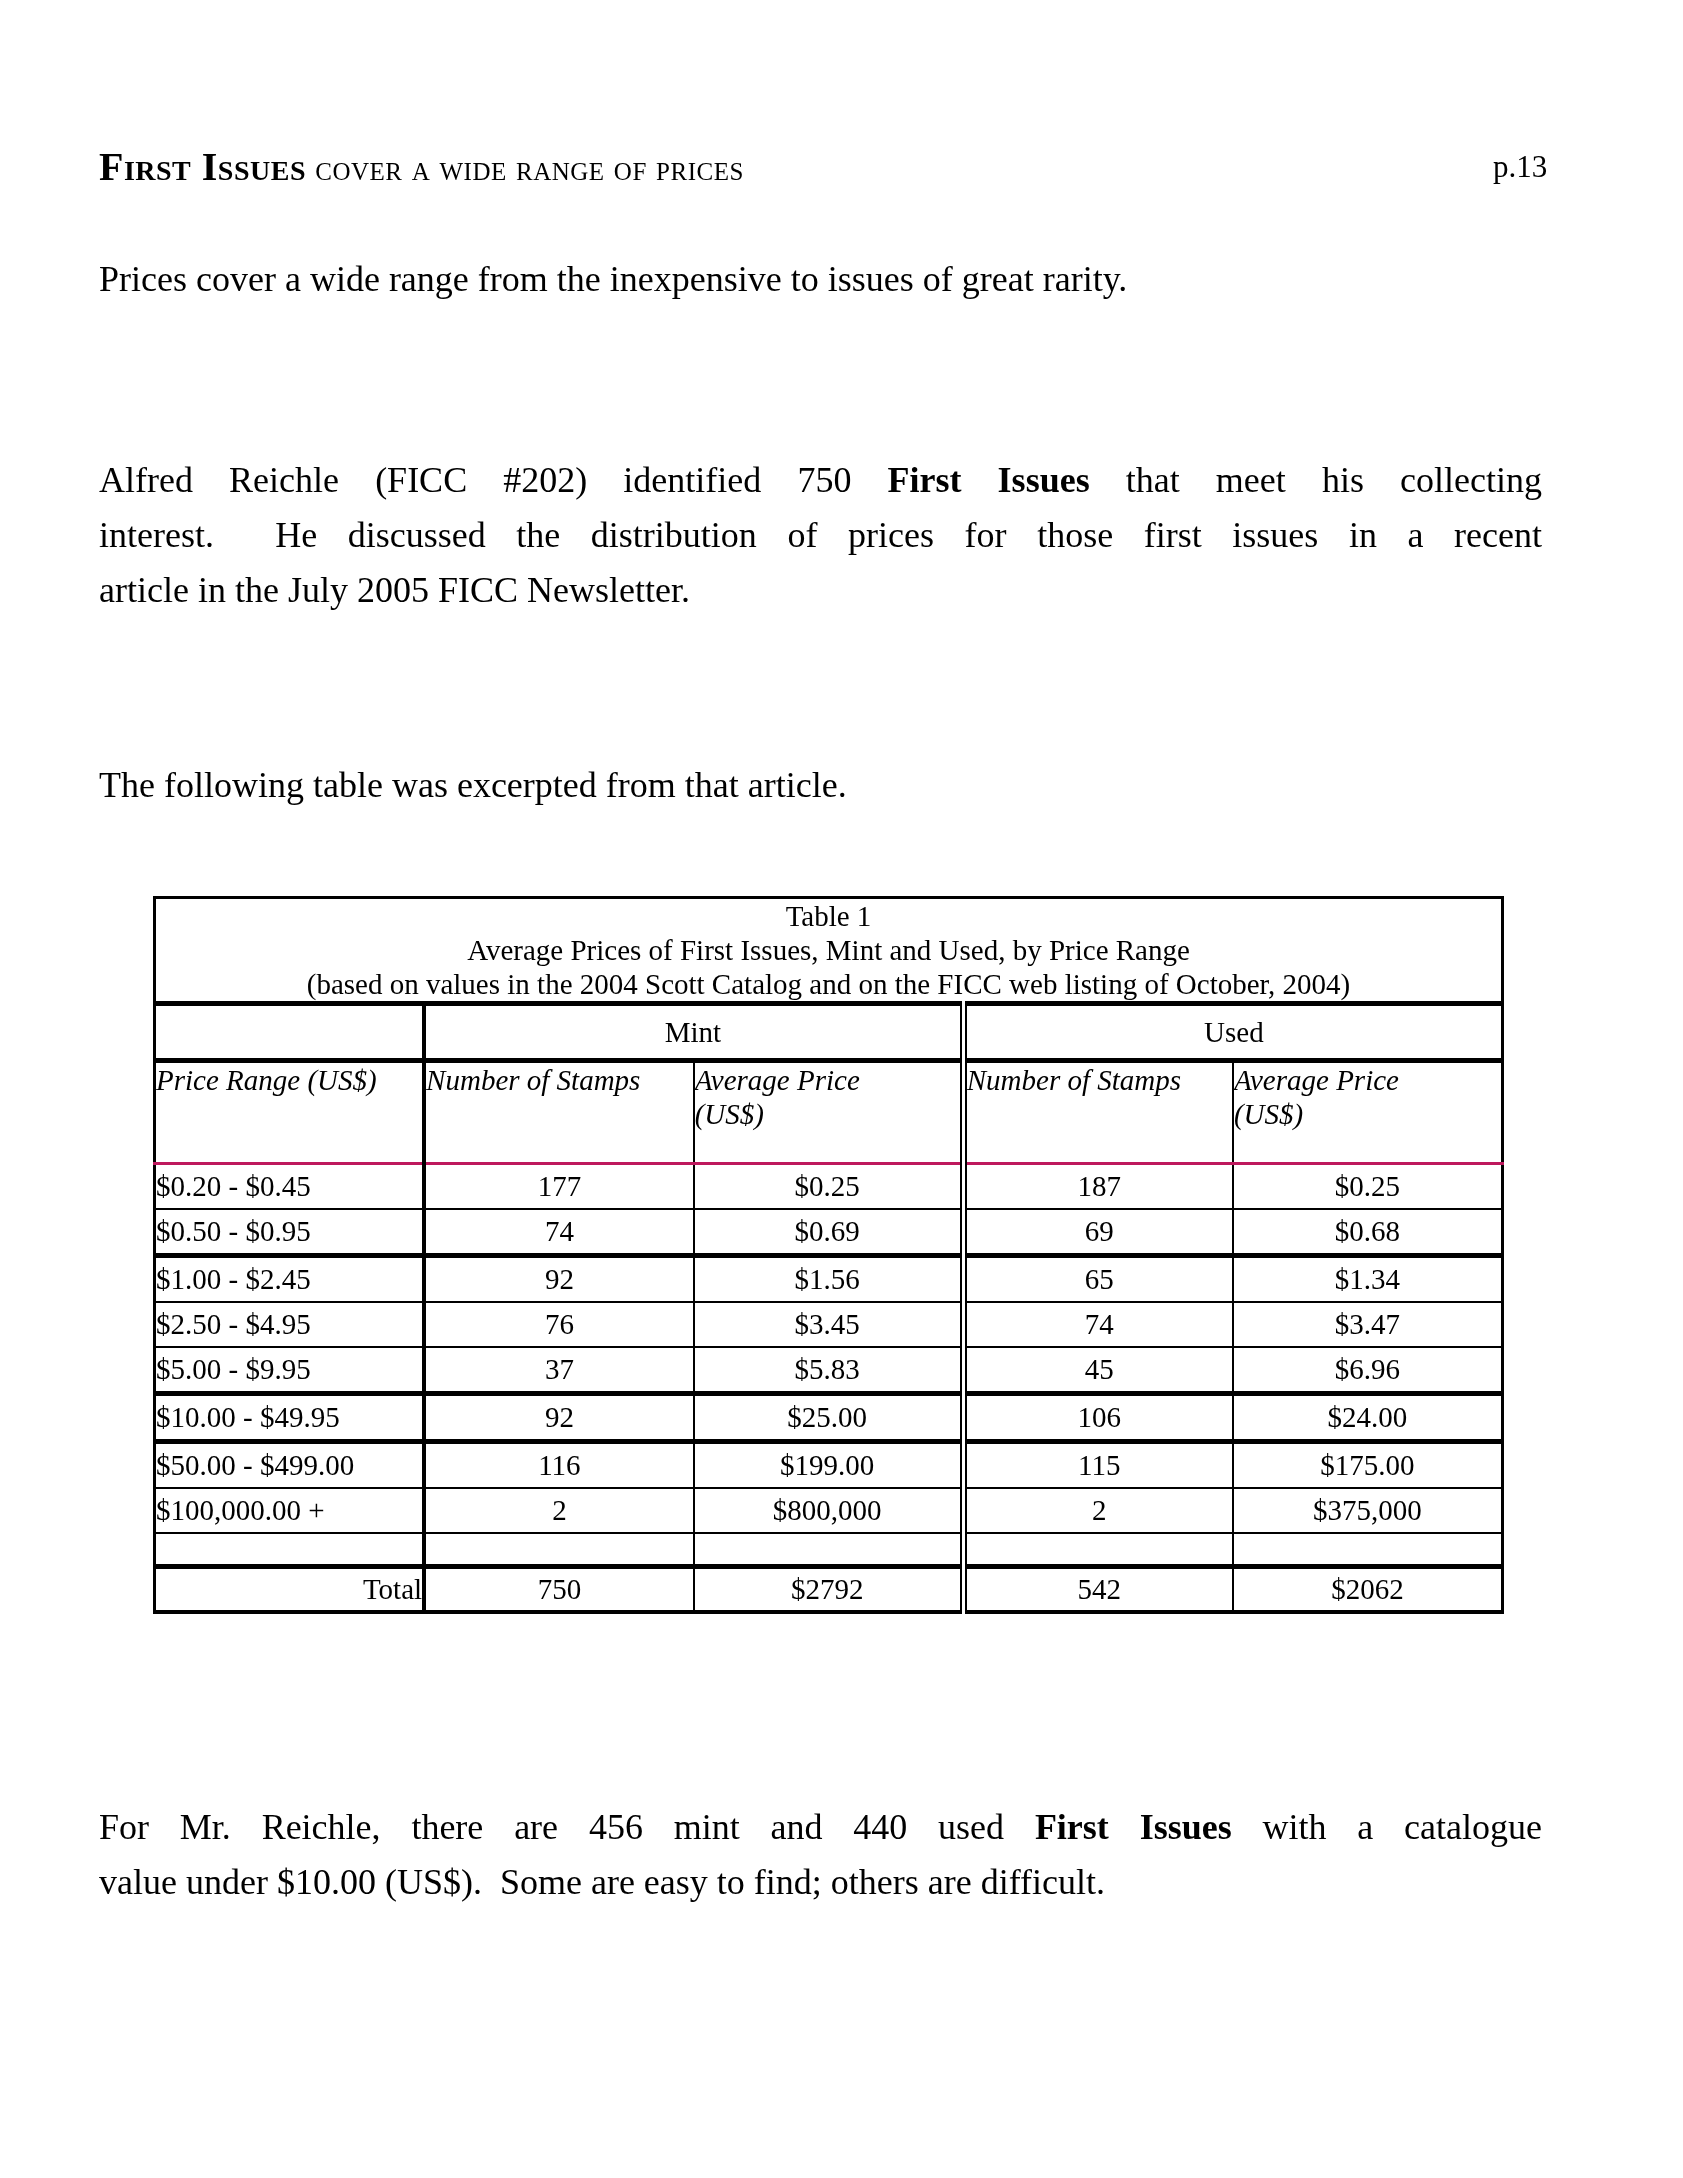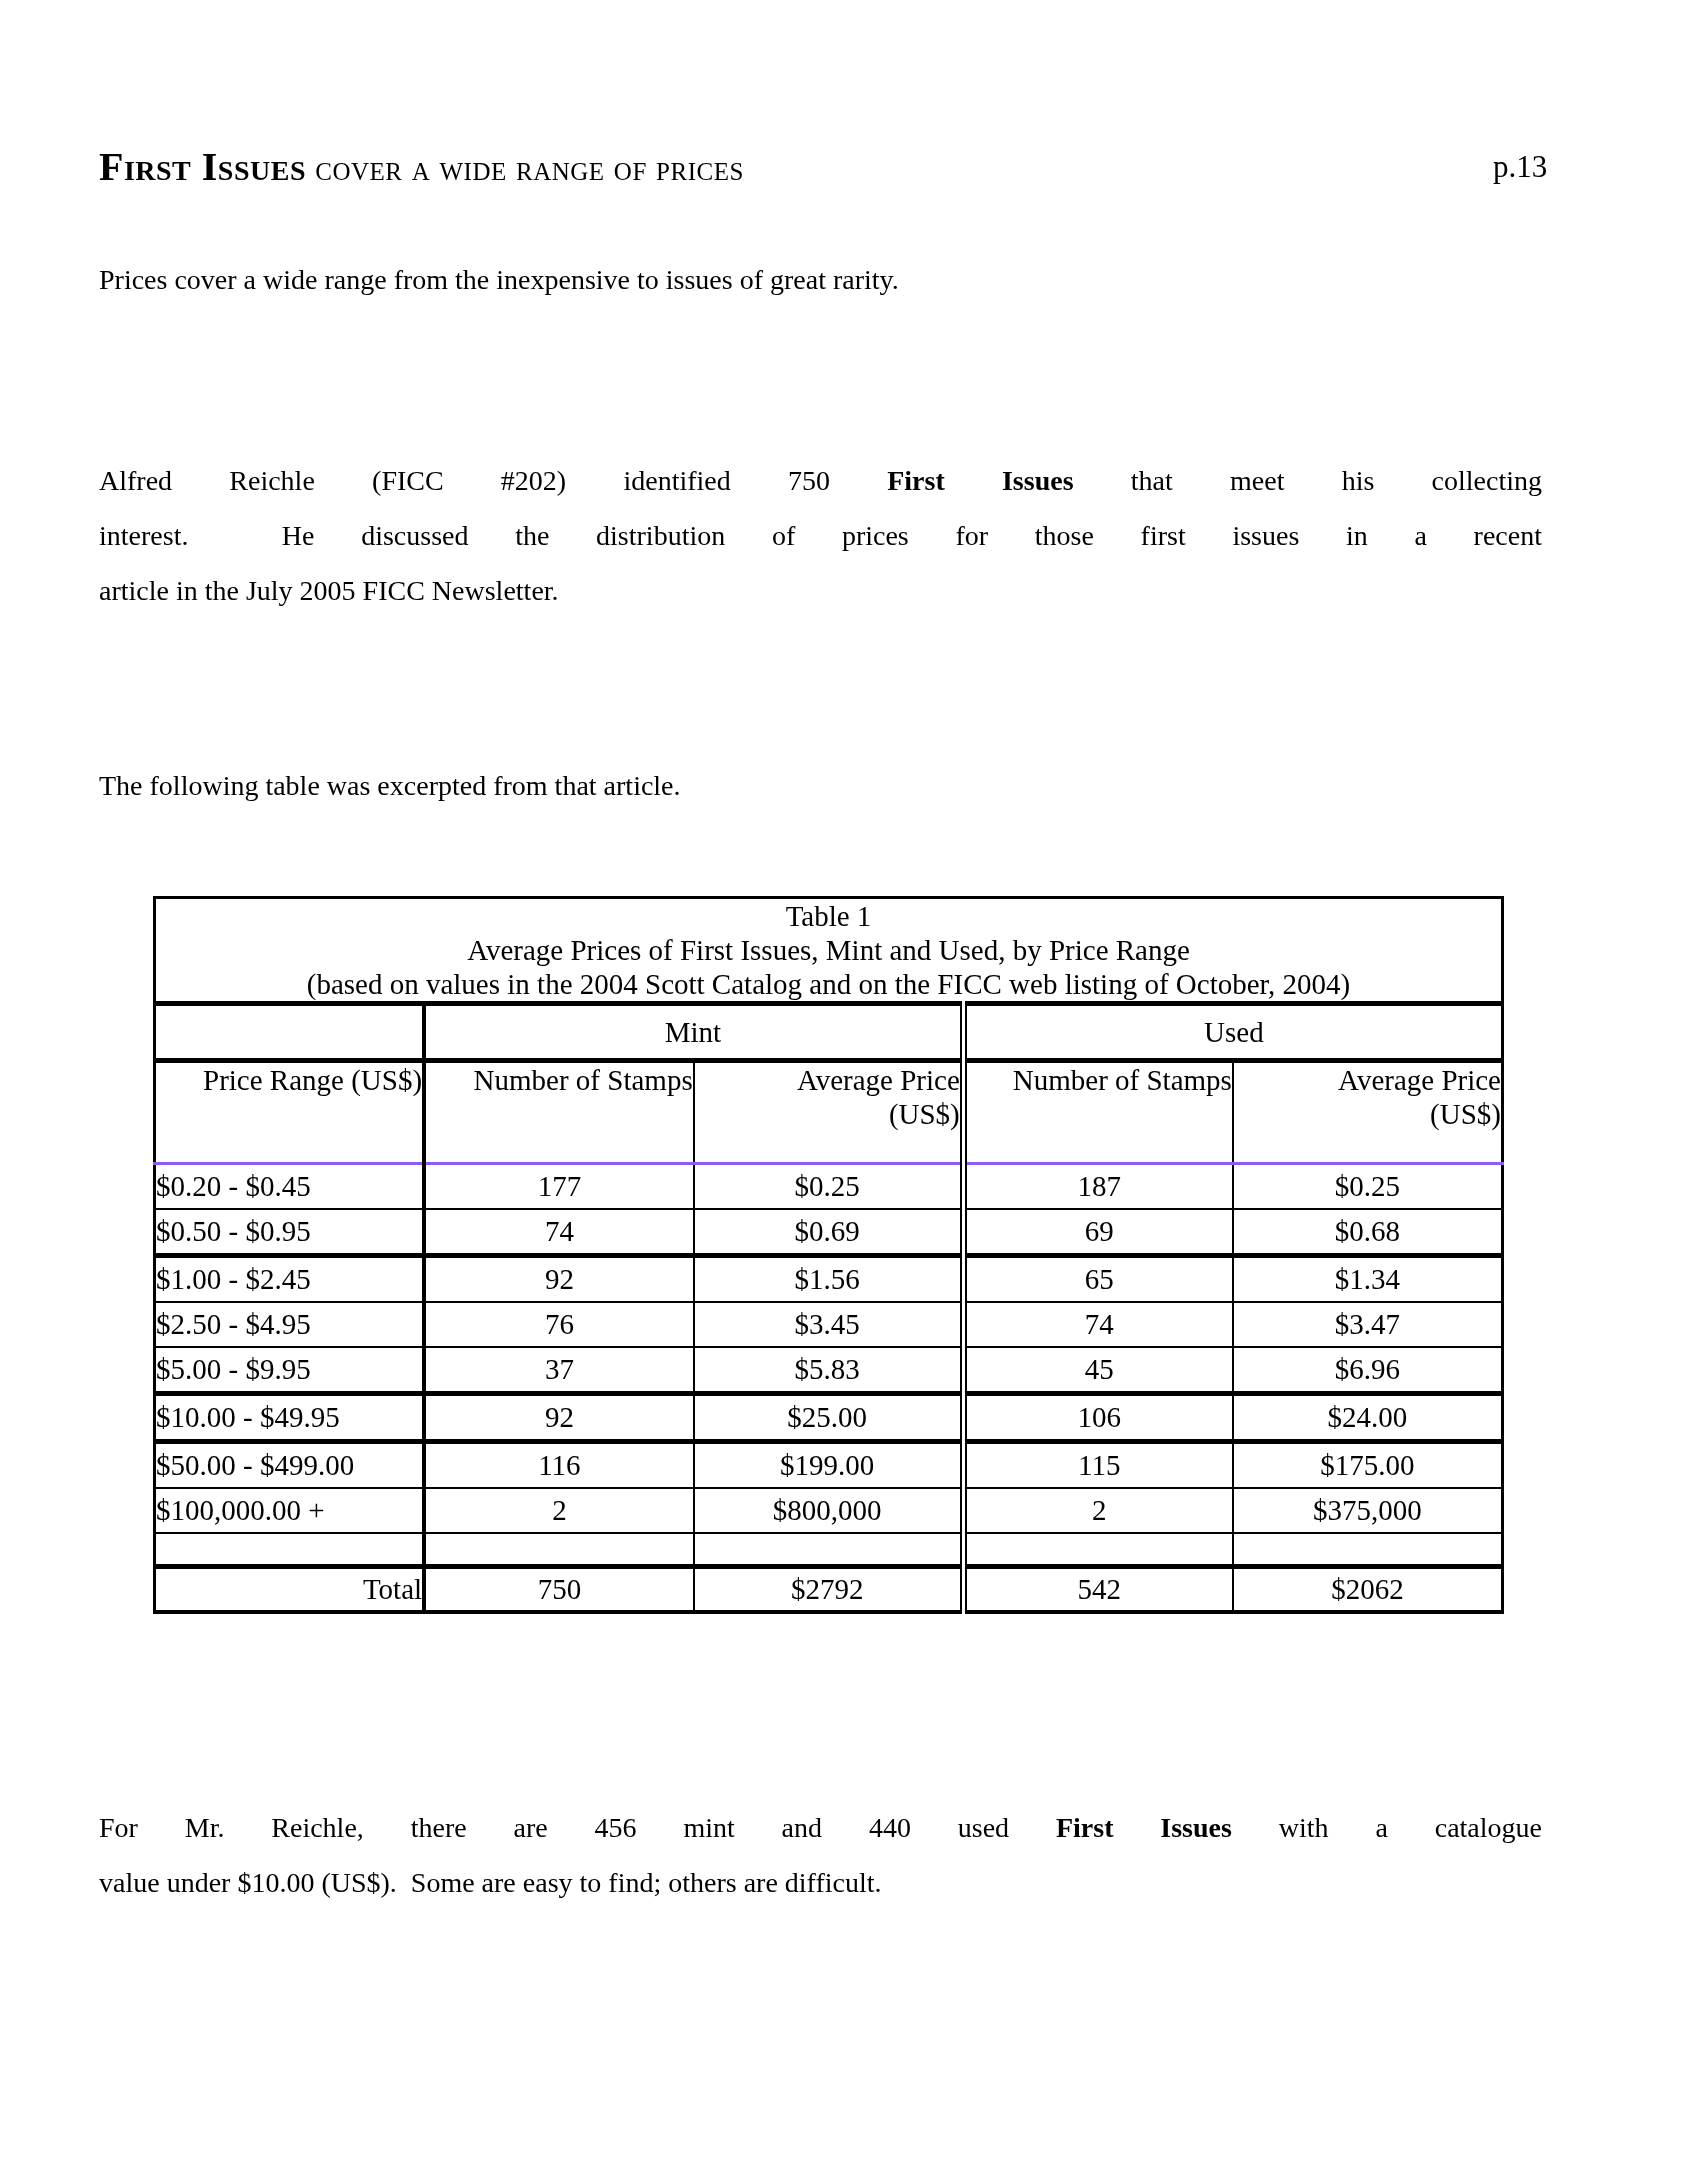--- a/index.html
+++ b/index.html
@@ -10,21 +10,21 @@
   .page{position:absolute;left:0;top:0;width:1683px;height:1802px;background:#ffffff;}
 
   
   #hdr-title{position:absolute;left:99px;top:139px;font-size:40px;font-variant:small-caps;letter-spacing:0.5px;}
   #hdr-title .seg{white-space:pre-wrap;}
   #hdr-title .seg.bold{font-weight:bold;font-size:40px;}
   #hdr-title .seg:not(.bold){font-size:35px;}
   #page-num{position:absolute;left:1493px;top:149px;font-size:31px;}
 
   
-  .para{position:absolute;font-size:28px;}
+  .para{position:absolute;font-size:36px;}
   .pline{line-height:55px;}
   .pline.just{text-align:justify;text-align-last:justify;}
   .seg{white-space:pre-wrap;}
   .seg.bold{font-weight:bold;}
   #p1{left:99px;top:252px;}
   #p2{left:99px;top:453px;width:1443px;}
   #p3{left:99px;top:758px;}
   #p4{left:99px;top:1800px;width:1443px;}
 
   
@@ -33,22 +33,22 @@
     border-collapse:collapse;table-layout:fixed;
     border:3px solid #000;border-bottom-width:4px;
   }
   #tbl td{padding:0;font-size:29px;}
   tr.t-title td{
     border-bottom:5px solid #000;text-align:center;font-size:30px;
     line-height:34px;padding:3px 0 4px;white-space:pre-line;
   }
   tr.t-groups td{border-bottom:5px solid #000;font-size:31px;height:52px;vertical-align:middle;}
   tr.t-heads td{
-    border-bottom:3px solid #8b5cf6;font-size:29px;line-height:34px;
-    vertical-align:top;padding-top:12px;height:99px;white-space:pre-line;text-align:right;
+    border-bottom:3px solid #be185d;font-size:29px;line-height:34px;
+    vertical-align:top;padding-top:12px;height:99px;white-space:pre-line;text-align:left;font-style:italic;
   }
   tr.t-data td{border-bottom:2px solid #000;height:43px;vertical-align:middle;text-align:center;margin-top:29px;}
   tr.t-data.thick td{border-bottom:5px solid #000;}
   tr.t-data td.c1{text-align:left;padding-left:14px;}
   tr.t-empty td{border-bottom:5px solid #000;height:30px;}
   tr.t-total td{height:41px;vertical-align:middle;text-align:center;}
   tr.t-total td.c1{text-align:right;padding-right:12px;}
   .center{text-align:center;}
   td.c2{border-left:4px solid #000;}
   td.c3{border-left:2px solid #000;}

